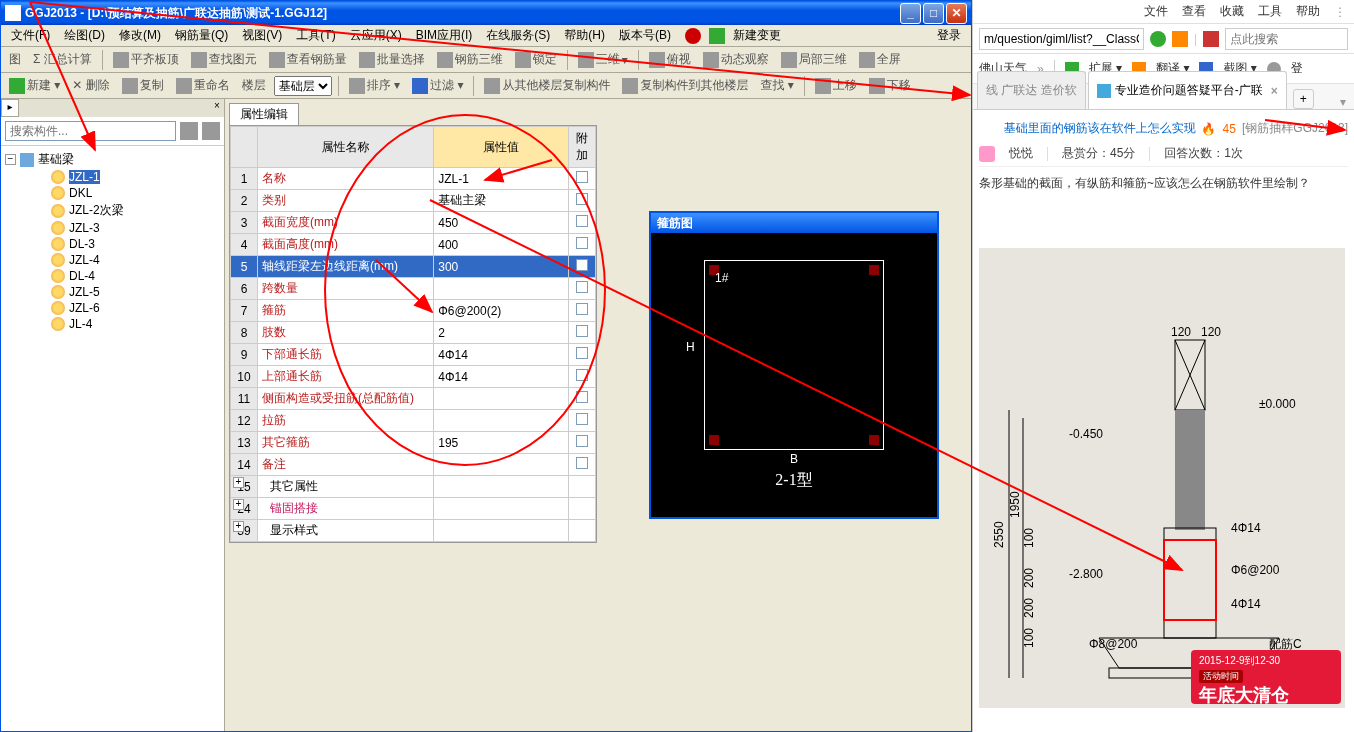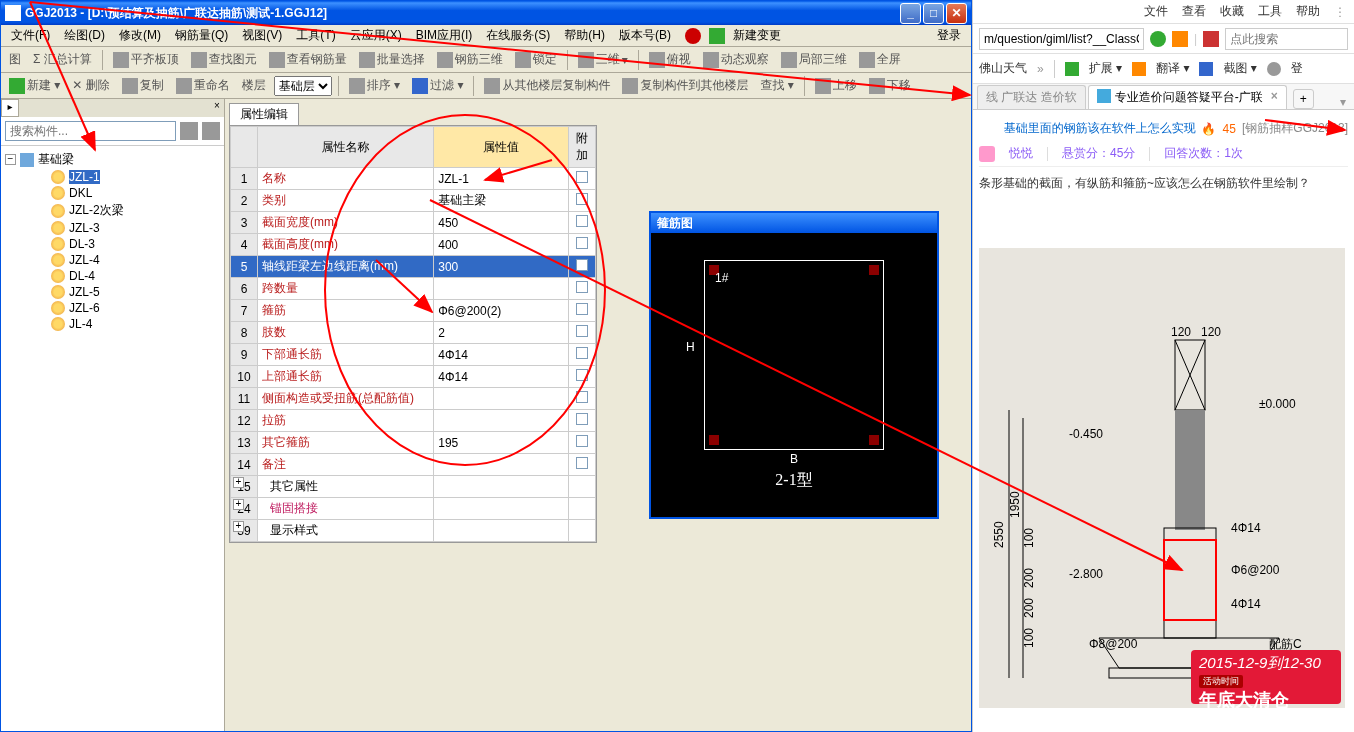--- a/index.html
+++ b/index.html
@@ -74,33 +74,33 @@
 
 .browser { position: absolute; left: 972px; top: 0; width: 382px; height: 732px; background: #fff; border-left: 1px solid #ccc; }
 .br-menus { height: 24px; display: flex; align-items: center; justify-content: flex-end; gap: 14px; padding: 0 8px; border-bottom: 1px solid #e0e0e0; }
 .br-menus span { color: #333; }
 .br-addr { height: 30px; display: flex; align-items: center; gap: 6px; padding: 0 6px; border-bottom: 1px solid #e0e0e0; }
 .br-addr input { flex: 1; height: 22px; border: 1px solid #ccc; padding: 0 4px; }
 .br-addr .i16 { width: 16px; height: 16px; }
 .br-tool { height: 30px; display: flex; align-items: center; gap: 10px; padding: 0 6px; border-bottom: 1px solid #e0e0e0; color: #333; }
 .br-tool .sep { width: 1px; height: 18px; background: #ccc; }
 .br-tabs { height: 26px; display: flex; align-items: flex-end; border-bottom: 1px solid #ccc; padding: 0 4px; gap: 2px; background: #f7f7f7; }
-.br-tabs .tab { border: 1px solid #ccc; border-bottom: none; padding: 3px 8px; display: flex; gap: 4px; background: #fff; border-radius: 3px 3px 0 0; max-width: 200px; }
+.br-tabs .tab { border: 1px solid #ccc; border-bottom: none; padding: 10px 8px; display: flex; align-items: center; gap: 4px; background: #fff; border-radius: 3px 3px 0 0; max-width: 200px; }
 .br-tabs .tab.inactive { background: #eee; color: #888; }
 .br-tabs .tab .cx { color: #999; font-weight: bold; margin-left: 4px; }
 .br-tabs .plus { border: 1px solid #ccc; padding: 2px 6px; border-radius: 3px; margin-left: 4px; }
 .br-content { padding: 6px; }
 .bc-title { display: flex; align-items: center; gap: 6px; padding: 4px 0; justify-content: flex-end; }
 .bc-title .hot { color: #ff6600; }
-.bc-meta { display: flex; align-items: center; gap: 14px; padding: 4px 0; color: #8b5cf6; border-bottom: 1px solid #eee; }
+.bc-meta { display: flex; align-items: center; gap: 14px; padding: 4px 0; color: #404040; border-bottom: 1px solid #eee; }
 .bc-meta .msep { width: 1px; height: 14px; background: #ddd; }
 .bc-q { padding: 8px 0; color: #333; }
 .bc-img { margin-top: 48px; width: 366px; height: 460px; background: #e8e5de; position: relative; overflow: hidden; }
 .bc-promo { position: absolute; right: 4px; bottom: 4px; width: 150px; height: 54px; background: #e31937; color: #fff; border-radius: 4px; padding: 4px 8px; }
-.bc-promo .date { font-style: italic; font-size: 15px; }
+.bc-promo .date { font-size: 10px; }
 .bc-promo .big { font-size: 18px; font-weight: bold; }
 </style>
 </head>
 <body>
 
 <div class="app-window">
   <div class="titlebar">
     <span class="icon"></span>
     <span class="title">GGJ2013 - [D:\预结算及抽筋\广联达抽筋\测试-1.GGJ12]</span>
     <div class="win-btns">

